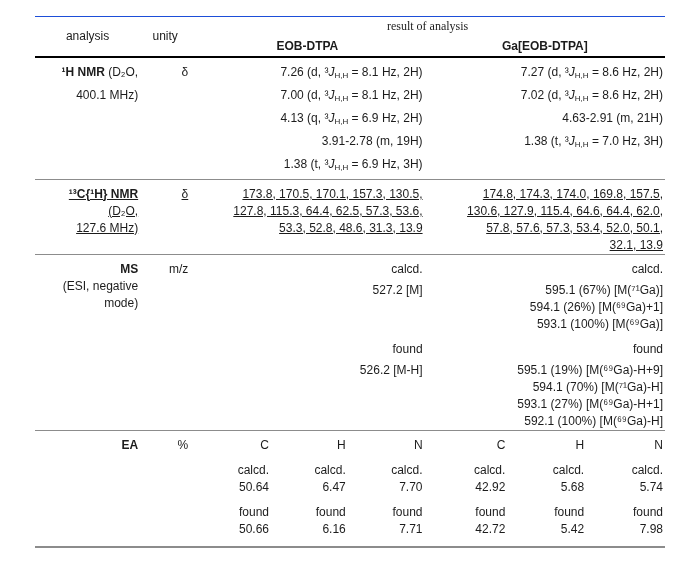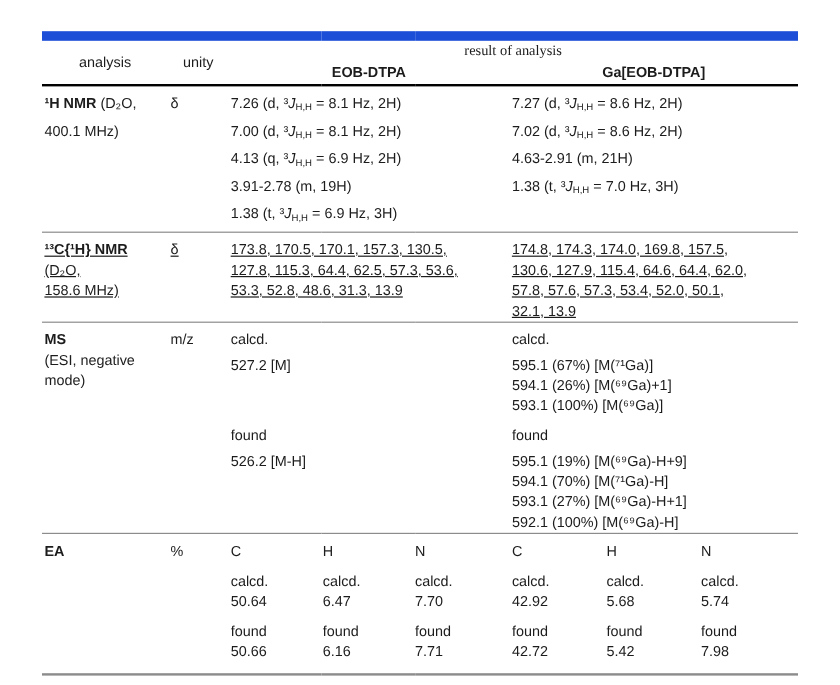--- a/index.html
+++ b/index.html
@@ -2,36 +2,36 @@
 <html><head>
 <meta charset="utf-8">
 <style>
   html,body { margin:0; padding:0; background:#ffffff; }
   .sheet {
     position:relative; width:700px; height:571px; background:#ffffff; overflow:hidden;
     font-family:"Liberation Sans","DejaVu Sans",sans-serif;
     font-size:12px; color:#1c1c1c;
   }
   table.analysis {
-    position:absolute; left:35px; top:26px; width:630px;
+    position:absolute; left:35px; top:16px; width:630px;
     border-collapse:collapse; table-layout:fixed;
-    border-top:8px solid #1d4ed8;
+    border-top:1px solid #1d4ed8;
     border-bottom:2px solid #8c8c8c;
   }
   col.c-an { width:105px; } col.c-un { width:50px; }
   col.c-e  { width:78px; }  col.c-g  { width:80px; }
 
   th { font-weight:normal; padding:0 2px; text-align:center; line-height:17px; }
   thead tr { height:20px; }
   .h-an, .h-un { vertical-align:middle; border-bottom:2px solid #000000; }
   .h-res { vertical-align:middle;font-family:Liberation Serif, serif; }
   .h-cmp { font-weight:bold; vertical-align:middle; border-bottom:2px solid #000000; }
 
   tbody td {
-    vertical-align:top; text-align:left; padding:6px 2px 0 2px;
+    vertical-align:top; text-align:right; padding:6px 2px 0 2px;
     line-height:17px; border-bottom:1px solid #8c8c8c;
   }
   tbody tr:last-child td { border-bottom:none; }
   tr.r-hnmr { height:115px; }
   tr.r-cnmr { height:75px;text-decoration:underline; }
   tr.r-ms   { height:162px; }
   tr.r-ea   { height:117px; }
 
   .line { line-height:17px; }
   .r-hnmr .line { margin-bottom:6px; }
@@ -92,21 +92,21 @@
           <div class="line">7.02 (d, ³<i>J</i><sub>H,H</sub> = 8.6 Hz, 2H)</div>
           <div class="line">4.63-2.91 (m, 21H)</div>
           <div class="line">1.38 (t, ³<i>J</i><sub>H,H</sub> = 7.0 Hz, 3H)</div>
         </td>
       </tr>
 
       <tr class="r-cnmr">
         <td>
           <div class="line"><b>¹³C{¹H} NMR</b></div>
           <div class="line">(D₂O,</div>
-          <div class="line">158.6 MHz)</div>
+          <div class="line">127.6 MHz)</div>
         </td>
         <td>δ</td>
         <td colspan="3">
           <div class="line">173.8, 170.5, 170.1, 157.3, 130.5,</div>
           <div class="line">127.8, 115.3, 64.4, 62.5, 57.3, 53.6,</div>
           <div class="line">53.3, 52.8, 48.6, 31.3, 13.9</div>
         </td>
         <td colspan="3">
           <div class="line">174.8, 174.3, 174.0, 169.8, 157.5,</div>
           <div class="line">130.6, 127.9, 115.4, 64.6, 64.4, 62.0,</div>

